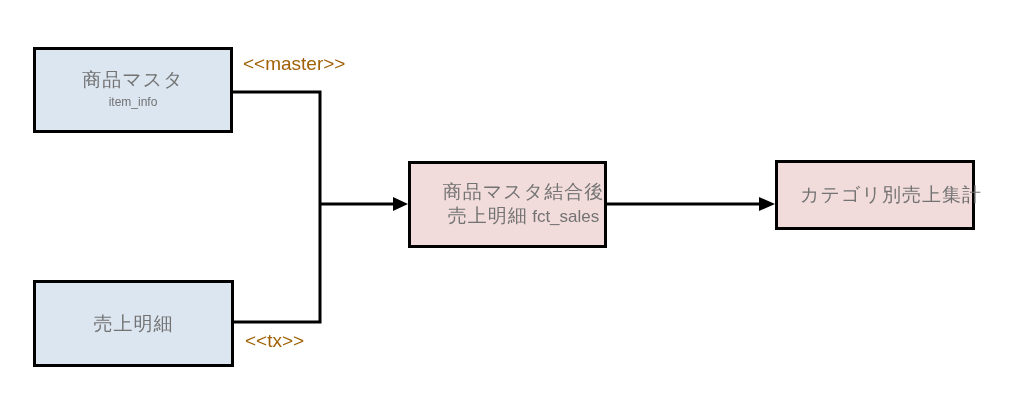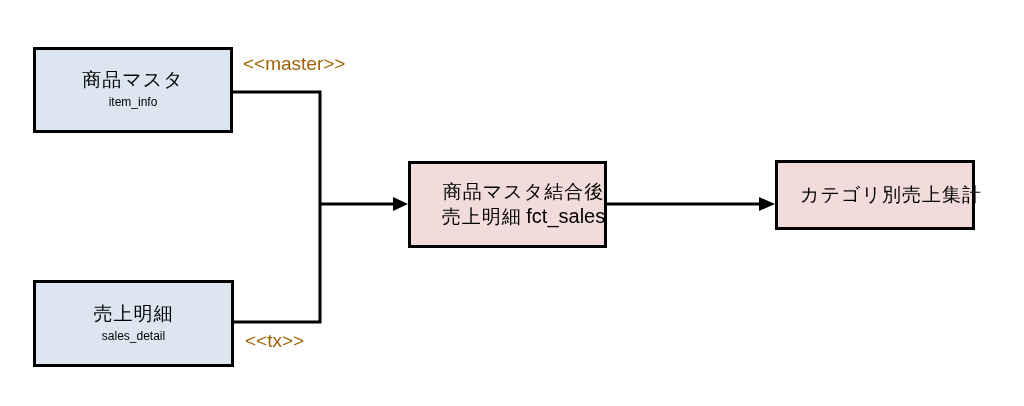--- a/index.html
+++ b/index.html
@@ -19,38 +19,38 @@
   }
   .node {
     position: absolute;
     box-sizing: border-box;
     border: 3px solid #000000;
     display: flex;
     flex-direction: column;
     align-items: center;
     justify-content: center;
     text-align: center;
-    color: #000000;
+    color: #737373;
   }
   .node-blue { background: #dce6f1; }
   .node-pink { background: #f2dcdb; padding-left: 32px; }
   .node-title {
     font-size: 19px;
     line-height: 24px;
     letter-spacing: 1px;
     white-space: nowrap;
   }
   .node-subtitle {
     font-size: 12px;
     line-height: 20px;
     white-space: nowrap;
   }
   .sub-line { white-space: nowrap; line-height: 24px; }
   .sub-line .jp { font-size: 19px; letter-spacing: 1px; }
-  .sub-line .code { font-size: 20px; }
+  .sub-line .code { font-size: 17px; }
   .edge-label {
     position: absolute;
     font-size: 19px;
     color: #a16207;
     white-space: nowrap;
   }
   #node-item-info        { left: 33px;  top: 47px;  width: 200px; height: 86px; }
   #node-sales-detail     { left: 33px;  top: 280px; width: 201px; height: 87px; }
   #node-fct-sales        { left: 408px; top: 161px; width: 199px; height: 87px; }
   #node-category-summary { left: 775px; top: 160px; width: 200px; height: 70px; }
@@ -73,21 +73,20 @@
     <polygon points="759,197 775,204 759,211" fill="#000000"></polygon>
   </svg>
 
   <div id="node-item-info" class="node node-blue">
     <div class="node-title">商品マスタ</div>
     <div class="node-subtitle">item_info</div>
   </div>
 
   <div id="node-sales-detail" class="node node-blue">
     <div class="node-title">売上明細</div>
-    <div class="node-subtitle">sales_detail</div>
   </div>
 
   <div id="node-fct-sales" class="node node-pink">
     <div class="node-title">商品マスタ結合後</div>
     <div class="sub-line">
       <span class="jp">売上明細</span>
       <span class="code">fct_sales</span>
     </div>
   </div>
 

